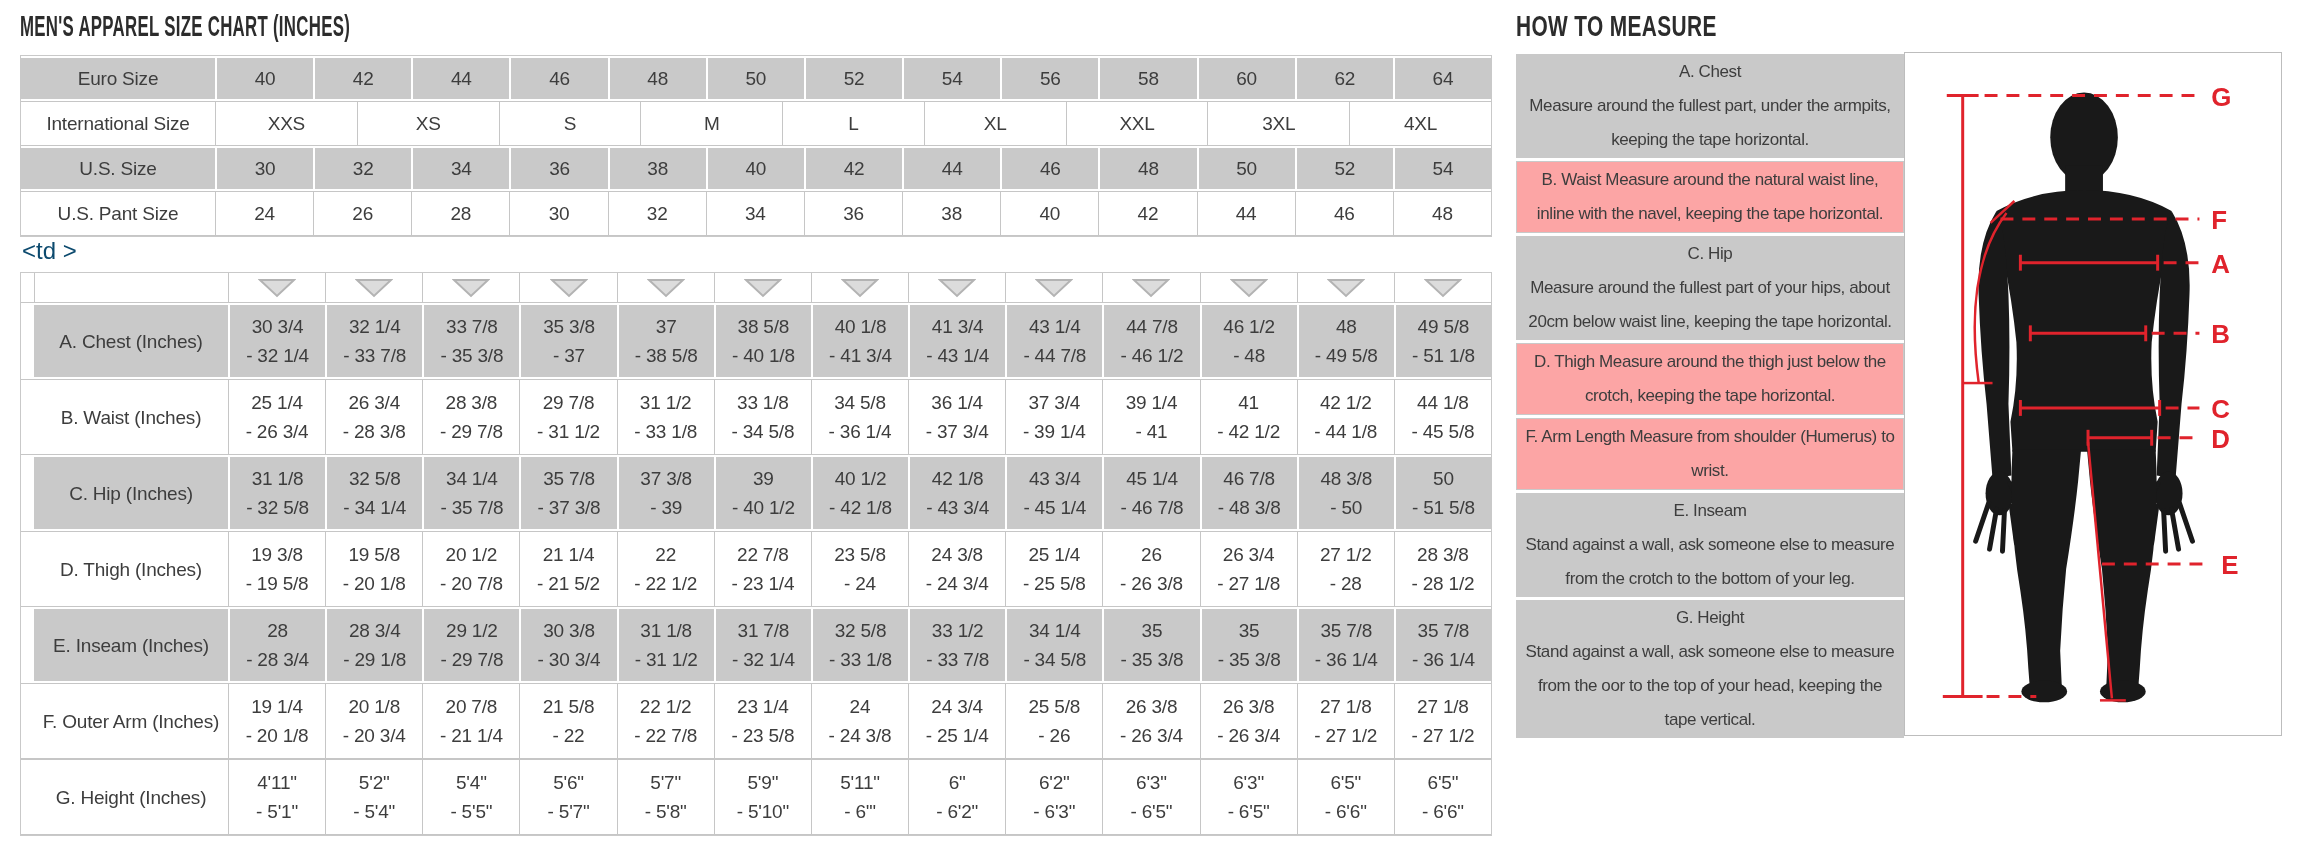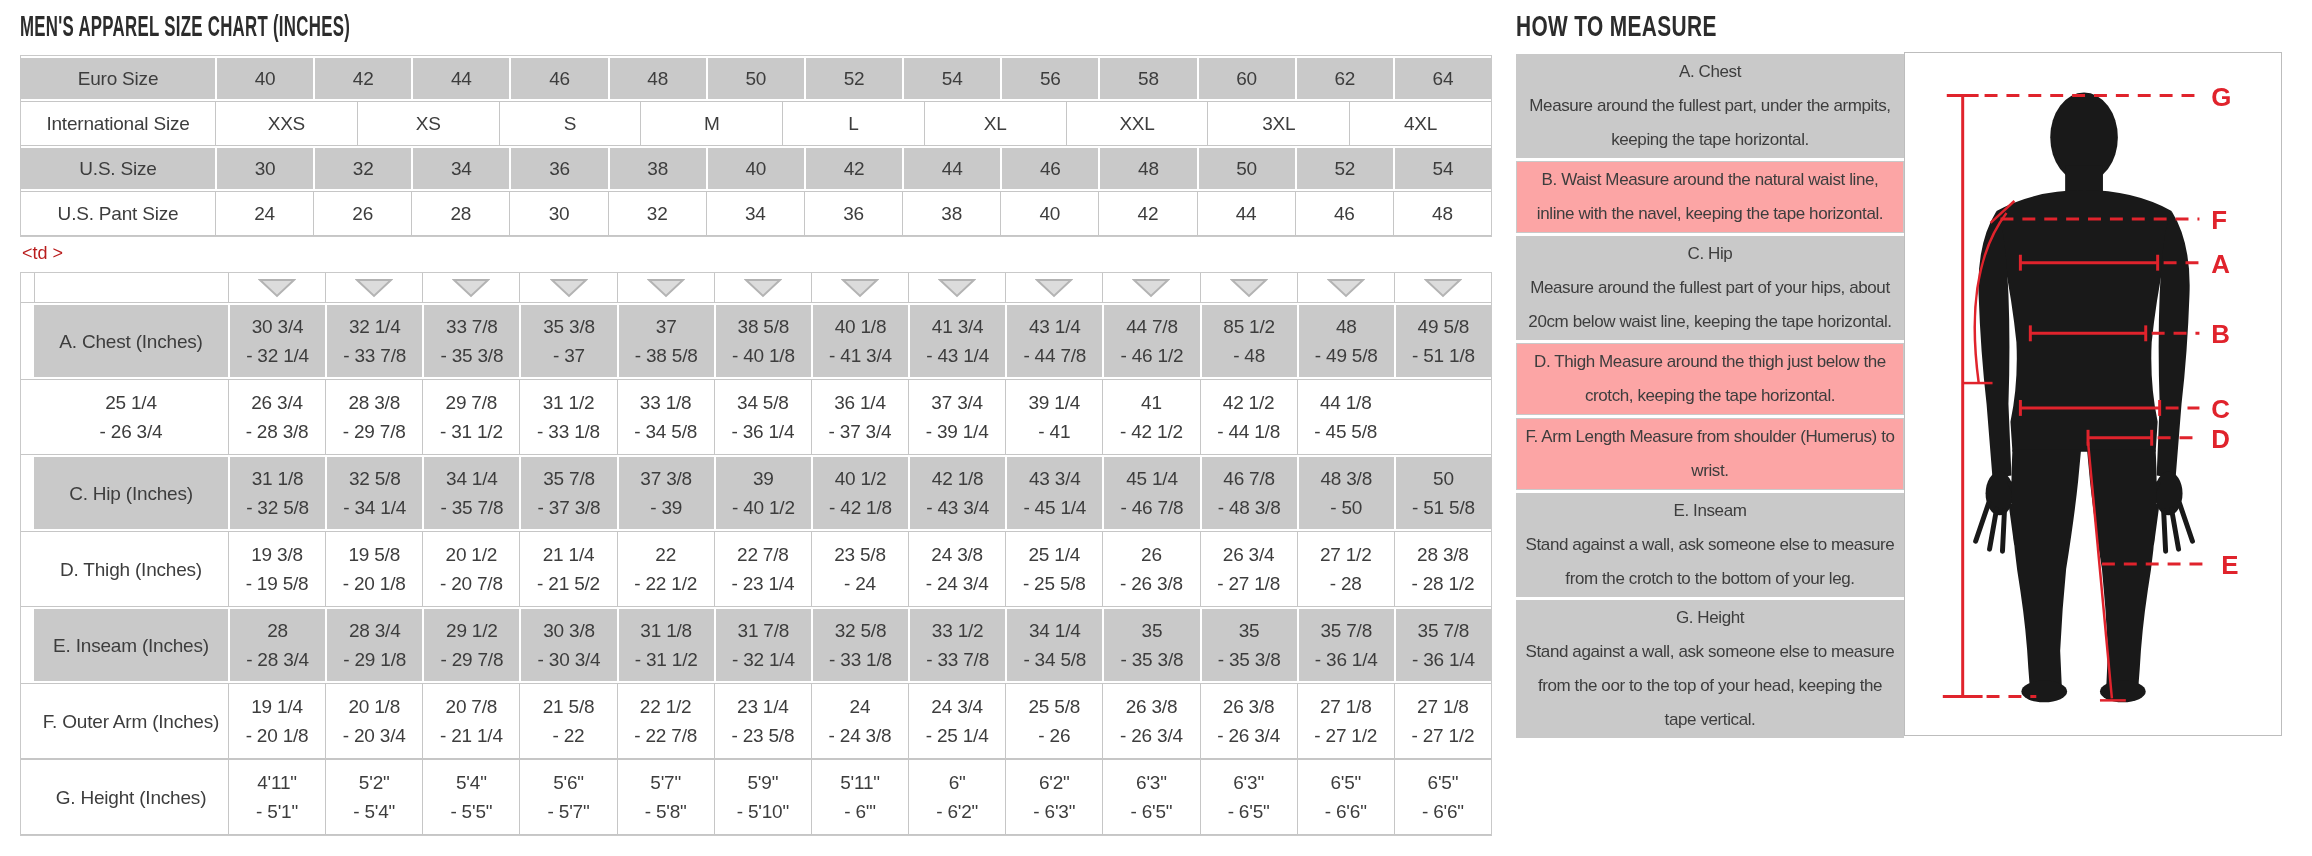--- a/index.html
+++ b/index.html
@@ -29,21 +29,21 @@
     font-size:19px;line-height:29px;white-space:pre-line;box-sizing:border-box;padding:0 2px;
   }
   .row.w{border-top:1px solid #c6c6c6;border-bottom:1px solid #c6c6c6;}
   .row.w .cell{background:#ffffff;border-left:1px solid #c6c6c6;}
   .row.g{border-top:2px solid #ffffff;border-bottom:2px solid #ffffff;background:#fff;}
   .row.g .cell{background:#c9c9c9;border-left:2px solid #ffffff;}
   .row .cell:first-child{border-left:none;}
   .row.hr{border-bottom:1px solid #c6c6c6;}
   .row.hr .cell{background:#ffffff;border-left:1px solid #c6c6c6;}
 
-  #td-artifact{position:absolute;left:22px;top:243px;font-size:18px;color:#b91c1c;letter-spacing:0;}
+  #td-artifact{position:absolute;left:22px;top:237px;font-size:24px;color:#0c4a6e;letter-spacing:0;}
 
   #measure-list{position:absolute;left:1516px;top:54px;width:388px;}
   .mi{
     text-align:center;font-size:17px;line-height:34px;letter-spacing:-0.4px;
     padding:1px 6px;margin-bottom:3px;box-sizing:border-box;color:#3d3d3d;
   }
   .mi.g{background:#c9c9c9;}
   .mi.w{background:#fca5a5;border:1px solid #c9c9c9;}
 
   #figure-box{
@@ -185,28 +185,29 @@
       <div class="cell">38 5/8
 - 40 1/8</div>
       <div class="cell">40 1/8
 - 41 3/4</div>
       <div class="cell">41 3/4
 - 43 1/4</div>
       <div class="cell">43 1/4
 - 44 7/8</div>
       <div class="cell">44 7/8
 - 46 1/2</div>
-      <div class="cell">85 1/2
+      <div class="cell">46 1/2
 - 48</div>
       <div class="cell">48
 - 49 5/8</div>
       <div class="cell">49 5/8
 - 51 1/8</div>
     </div>
     <div class="row w cols13">
+      <div class="cell">B. Waist (Inches)</div>
       <div class="cell">25 1/4
 - 26 3/4</div>
       <div class="cell">26 3/4
 - 28 3/8</div>
       <div class="cell">28 3/8
 - 29 7/8</div>
       <div class="cell">29 7/8
 - 31 1/2</div>
       <div class="cell">31 1/2
 - 33 1/8</div>

